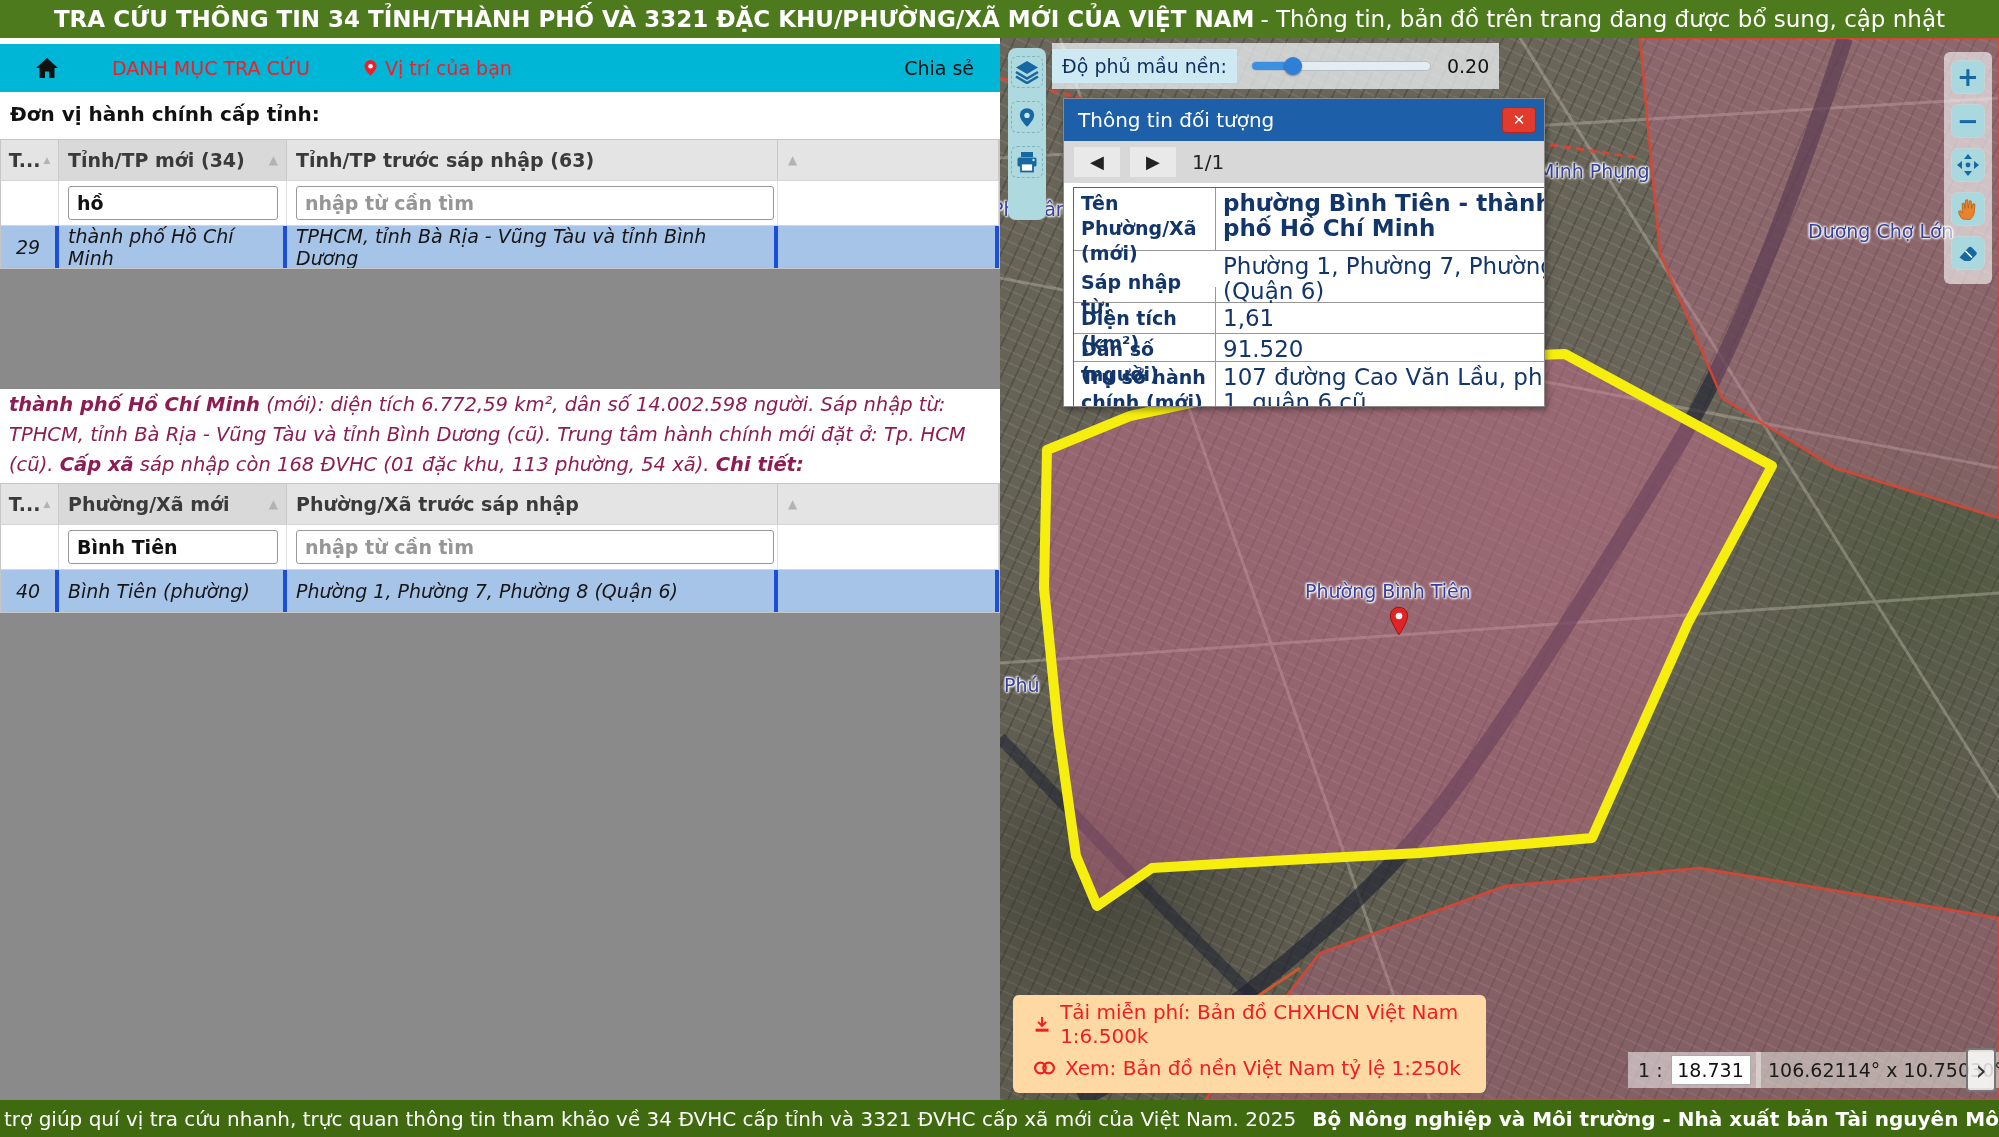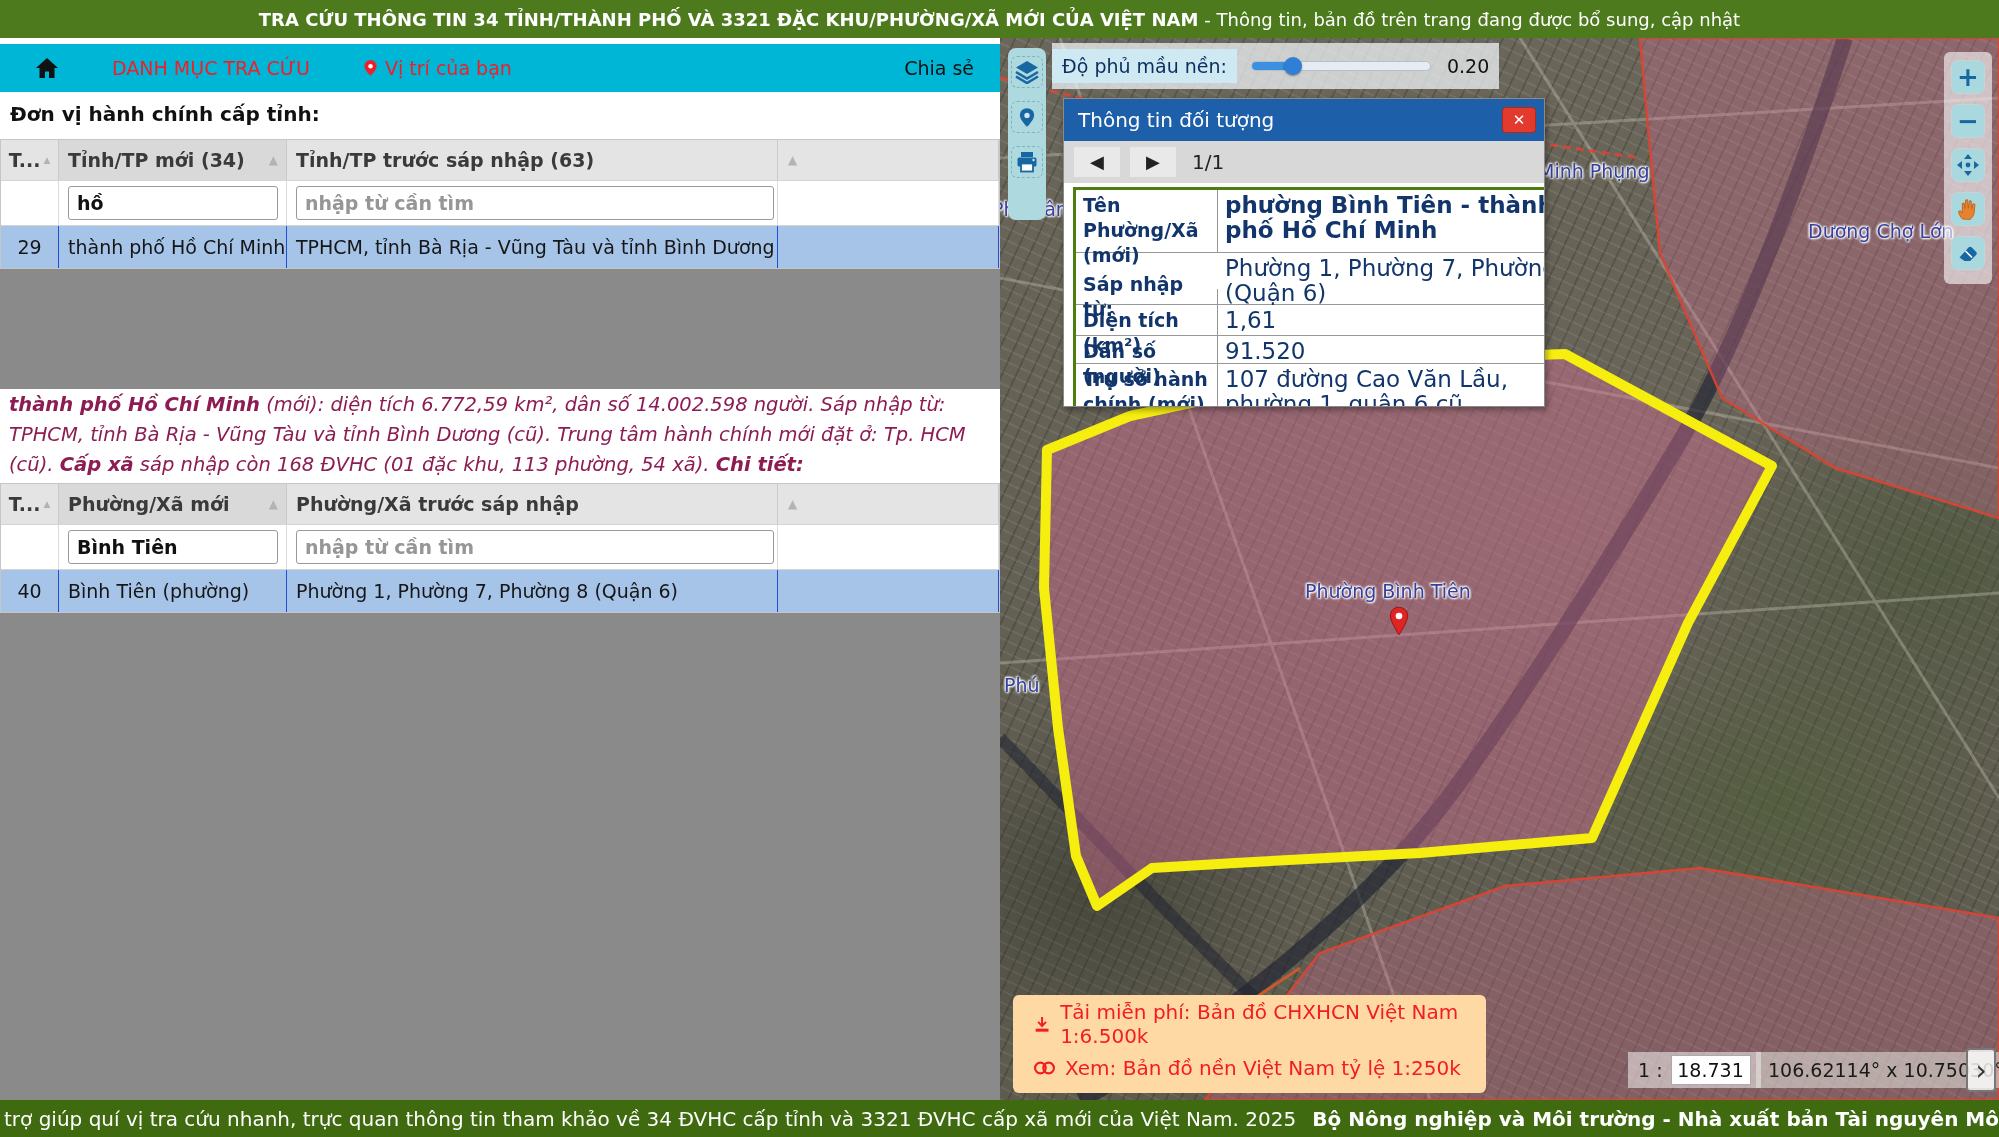--- a/index.html
+++ b/index.html
@@ -3,21 +3,21 @@
 <meta charset="utf-8">
 <style>
   * { margin:0; padding:0; box-sizing:border-box; }
   html,body { background:#222; }
   body { font-family:"DejaVu Sans","Liberation Sans",sans-serif; }
   #stage { position:relative; width:1999px; height:1137px; background:#fff; overflow:hidden; }
 
   
   .topbar { position:absolute; left:0; top:0; width:1999px; height:38px;
     background:#4d7a1d; color:#fff; display:flex; align-items:center; justify-content:center;
-    font-size:18px; white-space:nowrap; }
+    font-size:23px; white-space:nowrap; }
   .topbar b { font-weight:bold; }
   .topbar .rest { font-weight:normal; margin-left:6px; }
 
   
   .left-panel { position:absolute; left:0; top:38px; width:1000px; height:1062px; background:#fff; }
 
   .navbar { position:absolute; left:0; top:6px; width:1000px; height:48px; background:#00b6d6;
     display:flex; align-items:center; font-size:19px; }
   .navbar .home { margin-left:34px; width:26px; height:24px; }
   .nav-link { color:#f01e28; margin-left:52px; cursor:pointer; display:flex; align-items:center; gap:6px; }
@@ -36,21 +36,21 @@
   .g-head .c2 { background:#d9d9d9; }
   .sort-ic { color:#b3b3b3; font-size:12px; margin-left:auto; margin-right:8px; }
   .sort-ic.tiny { font-size:9px; margin-left:3px; margin-right:0; }
   .g-filter { height:46px; background:#fff; border-top:1px solid #d4d4d4; border-bottom:1px solid #d4d4d4;}
   .g-filter .g-cell { border-right:1px solid #dcdcdc; }
   .flt-input { height:34px; border:1px solid #999; border-radius:3px; padding:0 8px;
     font-family:inherit; font-size:19px; font-weight:bold; color:#111; outline:none; }
   .flt-input::placeholder { color:#969696; font-weight:bold; }
   .w1 { width:210px; } .w2 { width:478px; }
   .g-data { height:42px; background:#a6c3e8; font-size:19px; color:#161616; }
-  .g-data .g-cell { border-right:1px solid #1d4ed8; }
+  .g-data .g-cell { border-right:4px solid #1d4ed8;font-style:italic; }
   .gray-fill { position:absolute; left:0; width:1000px; background:#8a8a8a; }
 
   .summary { position:absolute; left:9px; top:352px; width:982px; font-size:19.5px; font-style:italic;
     color:#8c1c52; line-height:30px; }
   .summary b { font-weight:bold; }
 
   
   .footer { position:absolute; left:0; top:1100px; width:1999px; height:37px; background:#3f6a10;
     color:#fff; display:flex; align-items:center; font-size:20px; white-space:nowrap; overflow:hidden; padding-left:4px; }
   .footer .pub { font-weight:bold; margin-left:16px; }
@@ -93,21 +93,21 @@
   .popup { position:absolute; left:63px; top:60px; width:482px; height:309px; background:#fff;
     border:1px solid #8a8a8a; box-shadow:2px 3px 6px rgba(0,0,0,.35); z-index:10; overflow:hidden; }
   .popup-header { height:42px; background:#1d5fa8; color:#fff; display:flex; align-items:center;
     font-size:20px; padding-left:14px; }
   .popup-close { margin-left:auto; margin-right:8px; width:34px; height:26px; background:#e23b2e;
     border:1px solid #b52617; border-radius:4px; color:#fff; font-size:15px; font-weight:bold;
     display:flex; align-items:center; justify-content:center; cursor:pointer; }
   .popup-nav { height:42px; background:#d8d8d8; display:flex; align-items:center; gap:10px; padding-left:10px; }
   .pager-btn { width:46px; height:30px; background:#e9e9e9; border:none; font-size:18px; color:#222; cursor:pointer; }
   .pager-txt { font-size:20px; color:#222; margin-left:6px; }
-  .popup-table { position:absolute; left:9px; top:88px; width:536px; border:3px solid #4d7c0f; background:#fff; }
+  .popup-table { position:absolute; left:9px; top:88px; width:536px; border:1px solid #4d7c0f; background:#fff; }
   .pt-row { display:flex; border-bottom:1px solid #979797; }
   .pt-label { width:142px; border-right:1px solid #979797; padding:3px 7px; font-size:19px;
     font-weight:bold; color:#12366b; line-height:25px; }
   .pt-value { flex:1; padding:3px 7px; font-size:23px; color:#12366b; line-height:25px; }
   .pt-bold { font-weight:bold; }
   .h63 { height:63px; } .h52 { height:52px; } .h31 { height:31px; } .h28 { height:28px; } .h70 { height:70px; }
 
   
   .map-controls { position:absolute; right:7px; top:14px; width:48px; height:232px;
     background:rgba(255,255,255,.6); border-radius:6px; z-index:5;

